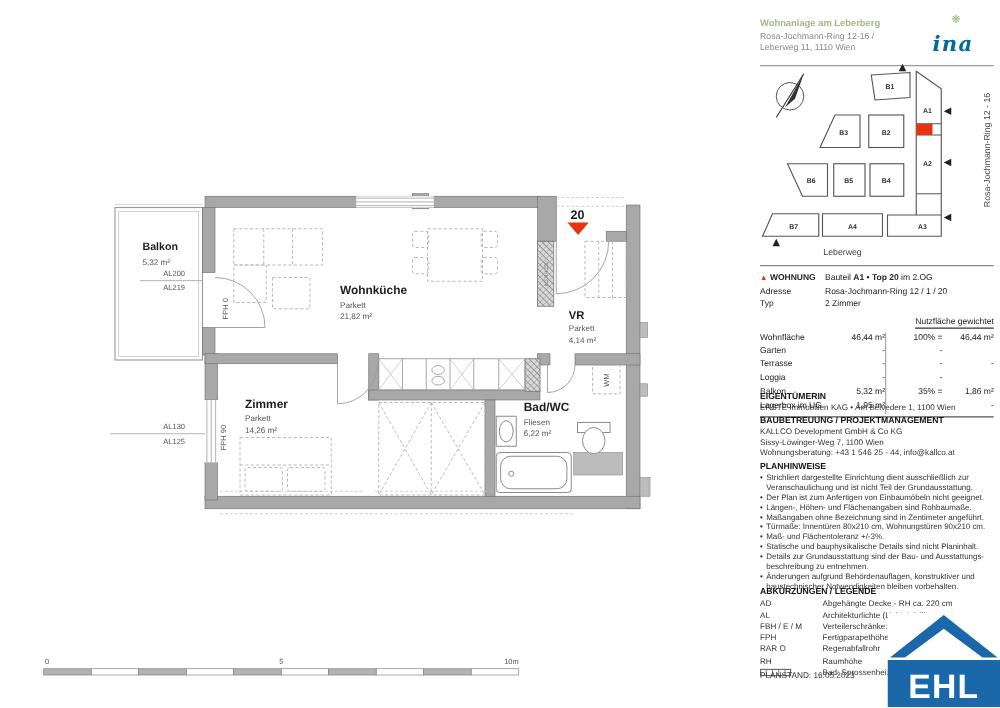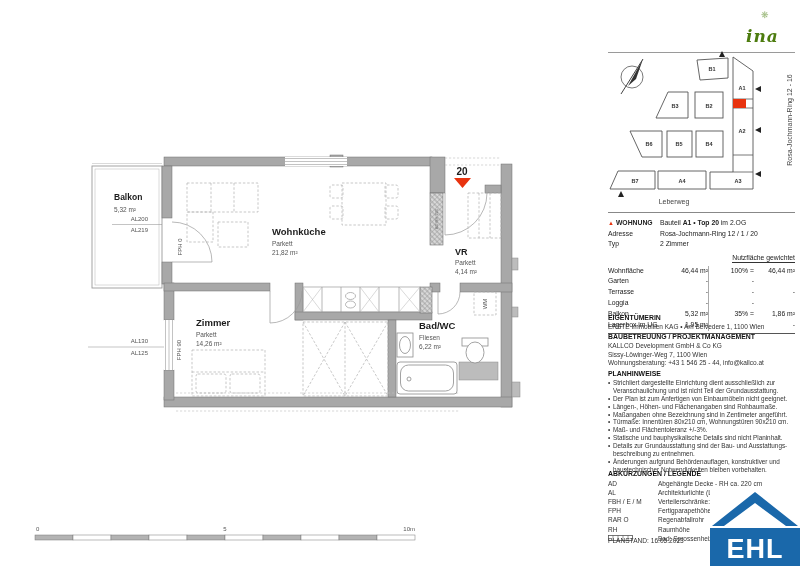--- a/index.html
+++ b/index.html
@@ -28,21 +28,21 @@
   .annline{stroke:#888;stroke-width:.5}
   .topnum{font-weight:bold;font-size:10px;fill:#1c1c1c}
 
   
   .rp{position:absolute;left:600px;top:0;width:200px;height:566px;color:#333}
   .rp-header{position:absolute;left:8px;top:14px;width:140px}
   .proj{color:#a3b784;font-weight:bold;font-size:7.5px}
   .addr{color:#8a8a8a;font-size:7px;line-height:1.3;margin-top:2px}
   .hr{position:absolute;left:8px;top:52px;width:187px;border-top:1px solid #9a9a9a}
   .ina{position:absolute;left:146px;top:26px;font-family:"DejaVu Serif",serif;
-       font-style:italic;font-weight:bold;font-size:17px;color:#4d7c0f;letter-spacing:1px}
+       font-style:italic;font-weight:bold;font-size:17px;color:#0369a1;letter-spacing:1px}
   .ina-flower{position:absolute;left:161px;top:10px;color:#9cb97c;font-size:9px}
   .siteplan{position:absolute;left:0;top:40px}
   .sp-label{font-weight:bold;font-size:5.5px;fill:#333}
   .sp-street{font-size:7px;fill:#444}
   .sp-line{fill:#fff;stroke:#555;stroke-width:.9}
 
   .wohnung{position:absolute;left:8px;top:212px;width:187px;border-top:1px solid #888;
            padding-top:5px;font-size:6.8px;color:#222}
   .wrow{display:flex;line-height:1.55}
   .wlabel{width:52px}
@@ -258,20 +258,27 @@
       <rect x="339" y="535" width="38" height="5" fill="#b3b3b3" stroke="#777" stroke-width=".5"></rect>
       <rect x="377" y="535" width="38" height="5" fill="#ffffff" stroke="#777" stroke-width=".5"></rect>
       <text x="36" y="531" class="ann">0</text>
       <text x="225" y="531" text-anchor="middle" class="ann">5</text>
       <text x="415" y="531" text-anchor="end" class="ann">10m</text>
     </g>
   </svg>
 
   <div class="rp">
 
+    <div class="rp-header">
+      <div class="proj">Wohnanlage am Leberberg</div>
+      <div class="addr">
+        <div>Rosa-Jochmann-Ring 12-16 /</div>
+        <div>Leberweg 11, 1110 Wien</div>
+      </div>
+    </div>
     <div class="ina-flower">❋</div>
     <div class="ina">ina</div>
     <div class="hr"></div>
 
     <svg class="siteplan" width="200" height="175" viewBox="600 40 200 175">
       <g>
         <circle cx="632" cy="77" r="11" fill="none" stroke="#555" stroke-width=".8"></circle>
         <line x1="621" y1="94" x2="643" y2="59" stroke="#444" stroke-width="1"></line>
         <polygon points="643,59 628,86 636,79" fill="#333"></polygon>
       </g>

